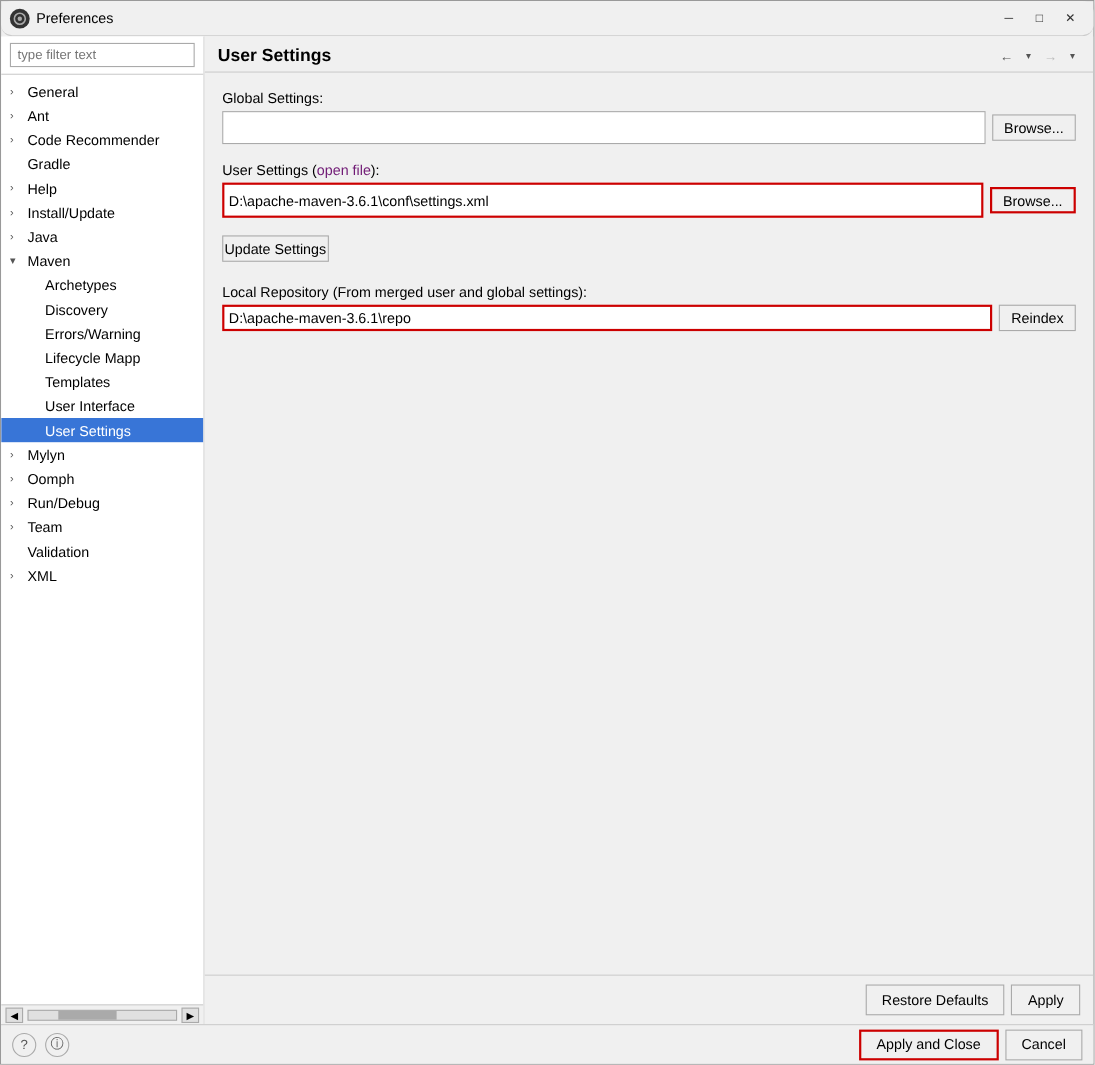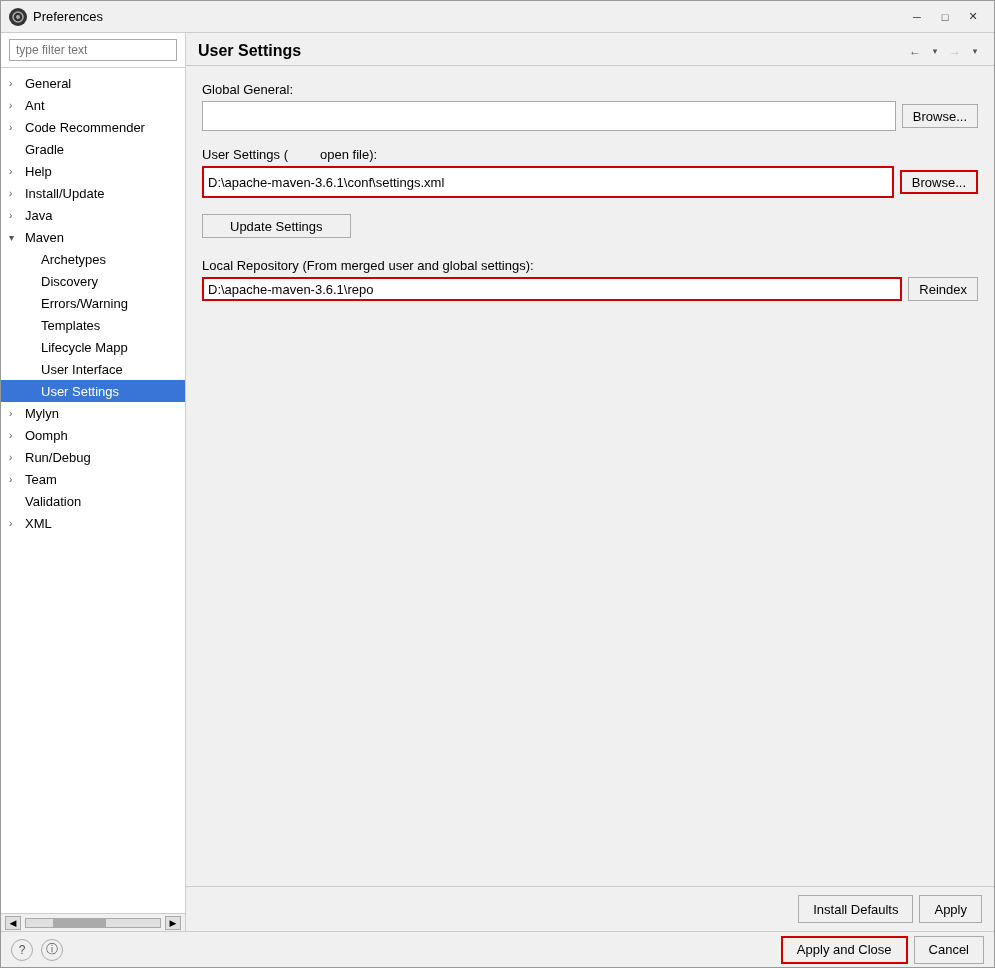--- a/index.html
+++ b/index.html
@@ -24,20 +24,21 @@
       box-shadow: 2px 2px 8px rgba(0,0,0,0.3);
     }
     .title-bar {
       background: #f0f0f0;
       height: 32px;
       display: flex;
       align-items: center;
       padding: 0 8px;
       border-bottom: 1px solid #ccc;
       user-select: none;
+      border-radius: 10px;
     }
     .title-bar-icon {
       width: 18px;
       height: 18px;
       margin-right: 6px;
       background: #333;
       border-radius: 50%;
       display: flex;
       align-items: center;
       justify-content: center;
@@ -210,23 +211,22 @@
 
     .form-section {
       margin-bottom: 16px;
     }
     .form-label {
       font-size: 13px;
       color: #000;
       margin-bottom: 4px;
     }
     .form-label a {
-      color: #000000;
+      color: #701a75;
       text-decoration: none;
-      margin-left: 32px;
     }
     .form-row {
       display: flex;
       gap: 6px;
       align-items: center;
     }
     .form-input {
       flex: 1;
       height: 24px;
       border: 1px solid #aaa;
@@ -249,21 +249,21 @@
       display: flex;
       align-items: center;
     }
     .btn.highlighted {
       border: 2px solid #cc0000;
     }
 
     .update-settings-btn {
       margin-top: 8px;
       height: 24px;
-      padding: 0 27px;
+      padding: 0 1px;
       background: #f0f0f0;
       border: 1px solid #aaa;
       cursor: pointer;
       font-size: 13px;
     }
 
     .local-repo-section {
       margin-top: 20px;
     }
     .local-repo-input {
@@ -393,25 +393,25 @@
           <div class="tree-item tree-child">
             <span class="arrow"></span>
             <span class="label">Discovery</span>
           </div>
           <div class="tree-item tree-child">
             <span class="arrow"></span>
             <span class="label">Errors/Warning</span>
           </div>
           <div class="tree-item tree-child">
             <span class="arrow"></span>
+            <span class="label">Lifecycle Mapp</span>
+          </div>
+          <div class="tree-item tree-child">
+            <span class="arrow"></span>
             <span class="label">Templates</span>
-          </div>
-          <div class="tree-item tree-child">
-            <span class="arrow"></span>
-            <span class="label">Lifecycle Mapp</span>
           </div>
           <div class="tree-item tree-child">
             <span class="arrow"></span>
             <span class="label">User Interface</span>
           </div>
           <div class="tree-item tree-child selected">
             <span class="arrow"></span>
             <span class="label">User Settings</span>
           </div>
           <div class="tree-item">
@@ -455,21 +455,21 @@
           <button class="nav-btn">←</button>
           <button class="nav-btn dropdown">▾</button>
           <button class="nav-btn disabled">→</button>
           <button class="nav-btn dropdown">▾</button>
         </div>
       </div>
 
       <div class="content-body">
 
         <div class="form-section">
-          <div class="form-label">Global General:</div>
+          <div class="form-label">Global Settings:</div>
           <div class="form-row">
             <input type="text" class="form-input" value="" style="">
             <button class="btn">Browse...</button>
           </div>
         </div>
 
         <div class="form-section">
           <div class="form-label">
             <span>User Settings (</span><a href="#">open file</a><span>):</span>
           </div>
@@ -485,21 +485,21 @@
         <div class="local-repo-section">
           <div class="form-label">Local Repository (From merged user and global settings):</div>
           <div class="form-row">
             <input type="text" class="local-repo-input" value="D:\apache-maven-3.6.1\repo" style="">
             <button class="btn">Reindex</button>
           </div>
         </div>
       </div>
 
       <div class="footer-buttons">
-        <button class="footer-btn">Install Defaults</button>
+        <button class="footer-btn">Restore Defaults</button>
         <button class="footer-btn">Apply</button>
       </div>
     </div>
   </div>
 
   <div class="bottom-bar">
     <div class="bottom-bar-left">
       <div class="bottom-icon-circle">?</div>
       <div class="bottom-icon-circle">ⓘ</div>
     </div>

